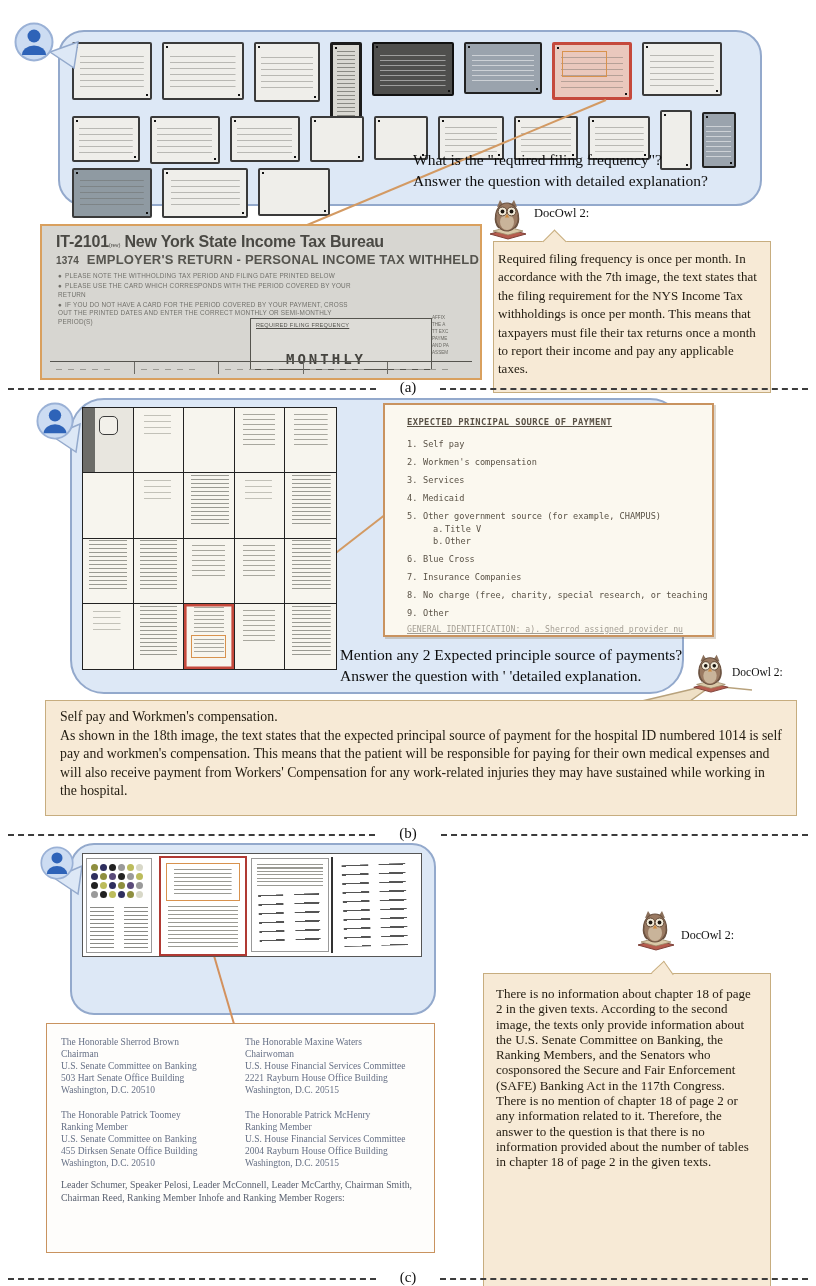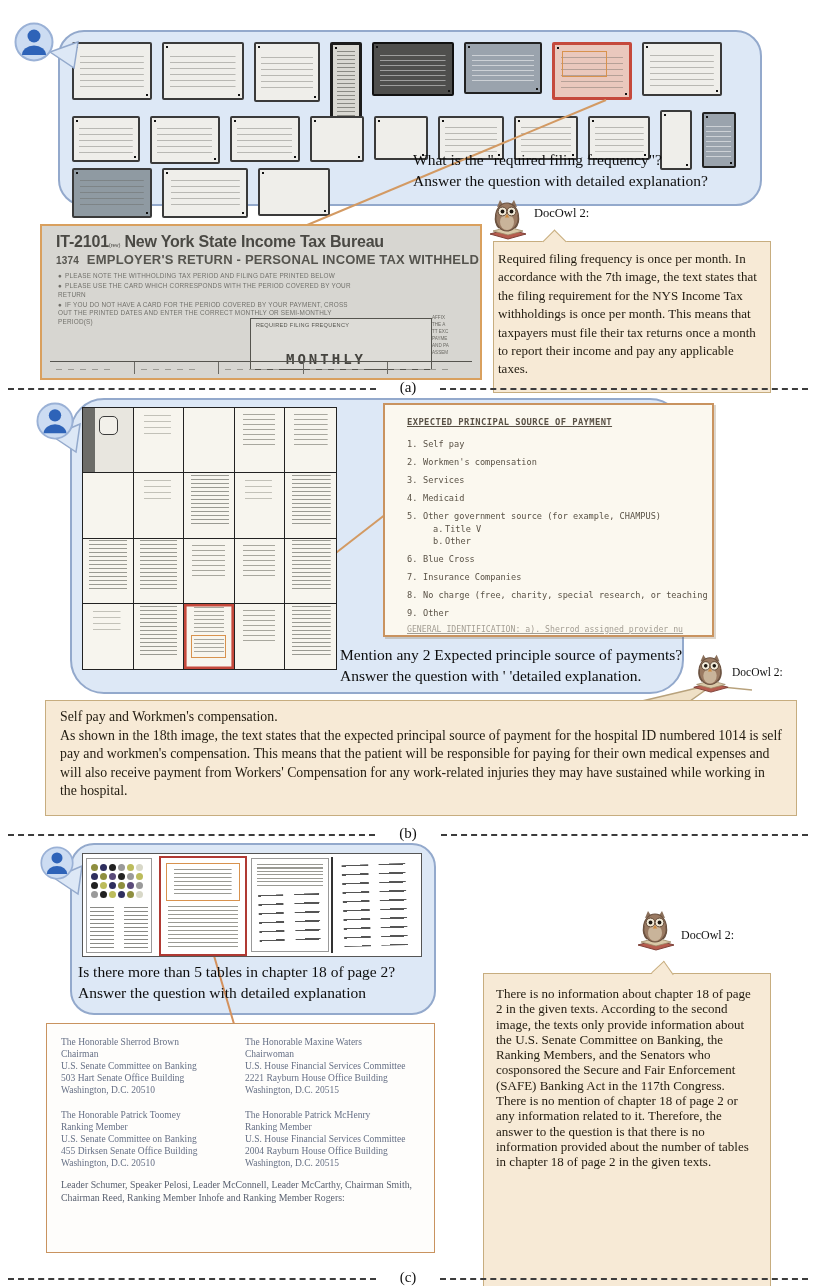--- a/index.html
+++ b/index.html
@@ -36,21 +36,21 @@
   
   .doc-a{position:absolute;left:40px;top:224px;width:438px;height:152px;background:#d7d6d1;
          border:2px solid #d9a05e;z-index:3;color:#4d4c47;font-family:"Liberation Sans",sans-serif;overflow:hidden;}
   .doc-a .l1{margin:7px 0 0 14px;font-weight:bold;font-size:16px;letter-spacing:-.2px;color:#4a4944;}
   .doc-a .l1 .note{font-size:6px;font-weight:normal;}
   .doc-a .l2{margin:1px 0 0 14px;font-weight:bold;font-size:13px;color:#55544e;letter-spacing:.2px;}
   .doc-a .l2 .yr{font-size:10px;margin-right:4px;}
   .doc-a .bullets{margin:5px 0 0 16px;width:300px;font-size:6.4px;line-height:8.6px;color:#5f5e58;opacity:.85;letter-spacing:.2px;}
   .doc-a .bullets div{margin-bottom:1.5px;}
   .doc-a .bullets b{font-weight:normal;margin-right:3px;}
-  .fieldbox{position:absolute;left:208px;top:92px;width:180px;height:50px;border:1.6px solid #55544e;background:rgba(230,229,224,.4);}
+  .fieldbox{position:absolute;left:208px;top:92px;width:180px;height:50px;border:1.6px solid #55544e;background:rgba(230,229,224,.4);text-decoration:underline;}
   .fieldbox .flab{font-size:5.6px;margin:3px 0 0 5px;color:#55544e;letter-spacing:.3px;}
   .fieldbox .fval{position:absolute;left:0;right:30px;bottom:2px;text-align:center;
         font-family:"DejaVu Sans Mono",monospace;font-weight:bold;font-size:14px;letter-spacing:3px;color:#45443f;}
   .doc-a .rightcol{position:absolute;right:4px;top:88px;width:44px;font-size:4.6px;line-height:7px;color:#6b6a64;}
   .doc-a .botrule{position:absolute;left:8px;right:8px;bottom:4px;height:12px;border-top:1.4px solid #55544e;display:flex;}
   .doc-a .botrule span{flex:1;border-right:1px solid #6b6a64;background:repeating-linear-gradient(90deg,#9b9a94 0 6px,transparent 6px 12px);background-size:70% 1px;background-position:6px 60%;background-repeat:no-repeat;}
   
   .bgrid{position:absolute;left:82px;top:407px;width:253px;height:261px;border:1.6px solid #222;
          display:grid;grid-template-columns:repeat(5,1fr);grid-template-rows:repeat(4,1fr);background:#f7f5ee;z-index:2;}
   .bc{border-right:1px solid #222;border-bottom:1px solid #222;position:relative;background-repeat:no-repeat;}
@@ -340,24 +340,20 @@
     <div class="cpage cpage3" style="left:168px;top:4px;width:76px;height:92px">
       <div class="para"></div>
       <div class="sigs"></div>
     </div>
     <div class="csep"></div>
     <div class="cpage" style="left:252px;top:4px;width:80px;height:92px;border:none">
       <div class="sigs" style="top:6%"></div>
     </div>
   </div>
 
-  <div class="q" style="left:78px;top:961px;width:350px">
-    <div>Is there more than 5 tables in chapter 18 of page 2?</div>
-    <div>Answer the question with detailed explanation</div>
-  </div>
 
   <div class="doc-c">
     <div class="cols">
       <div class="blk">
         <div>The Honorable Sherrod Brown</div>
           <div>Chairman</div>
         <div>U.S. Senate Committee on Banking</div>
           <div>503 Hart Senate Office Building</div>
         <div>Washington, D.C. 20510</div>
       </div>

